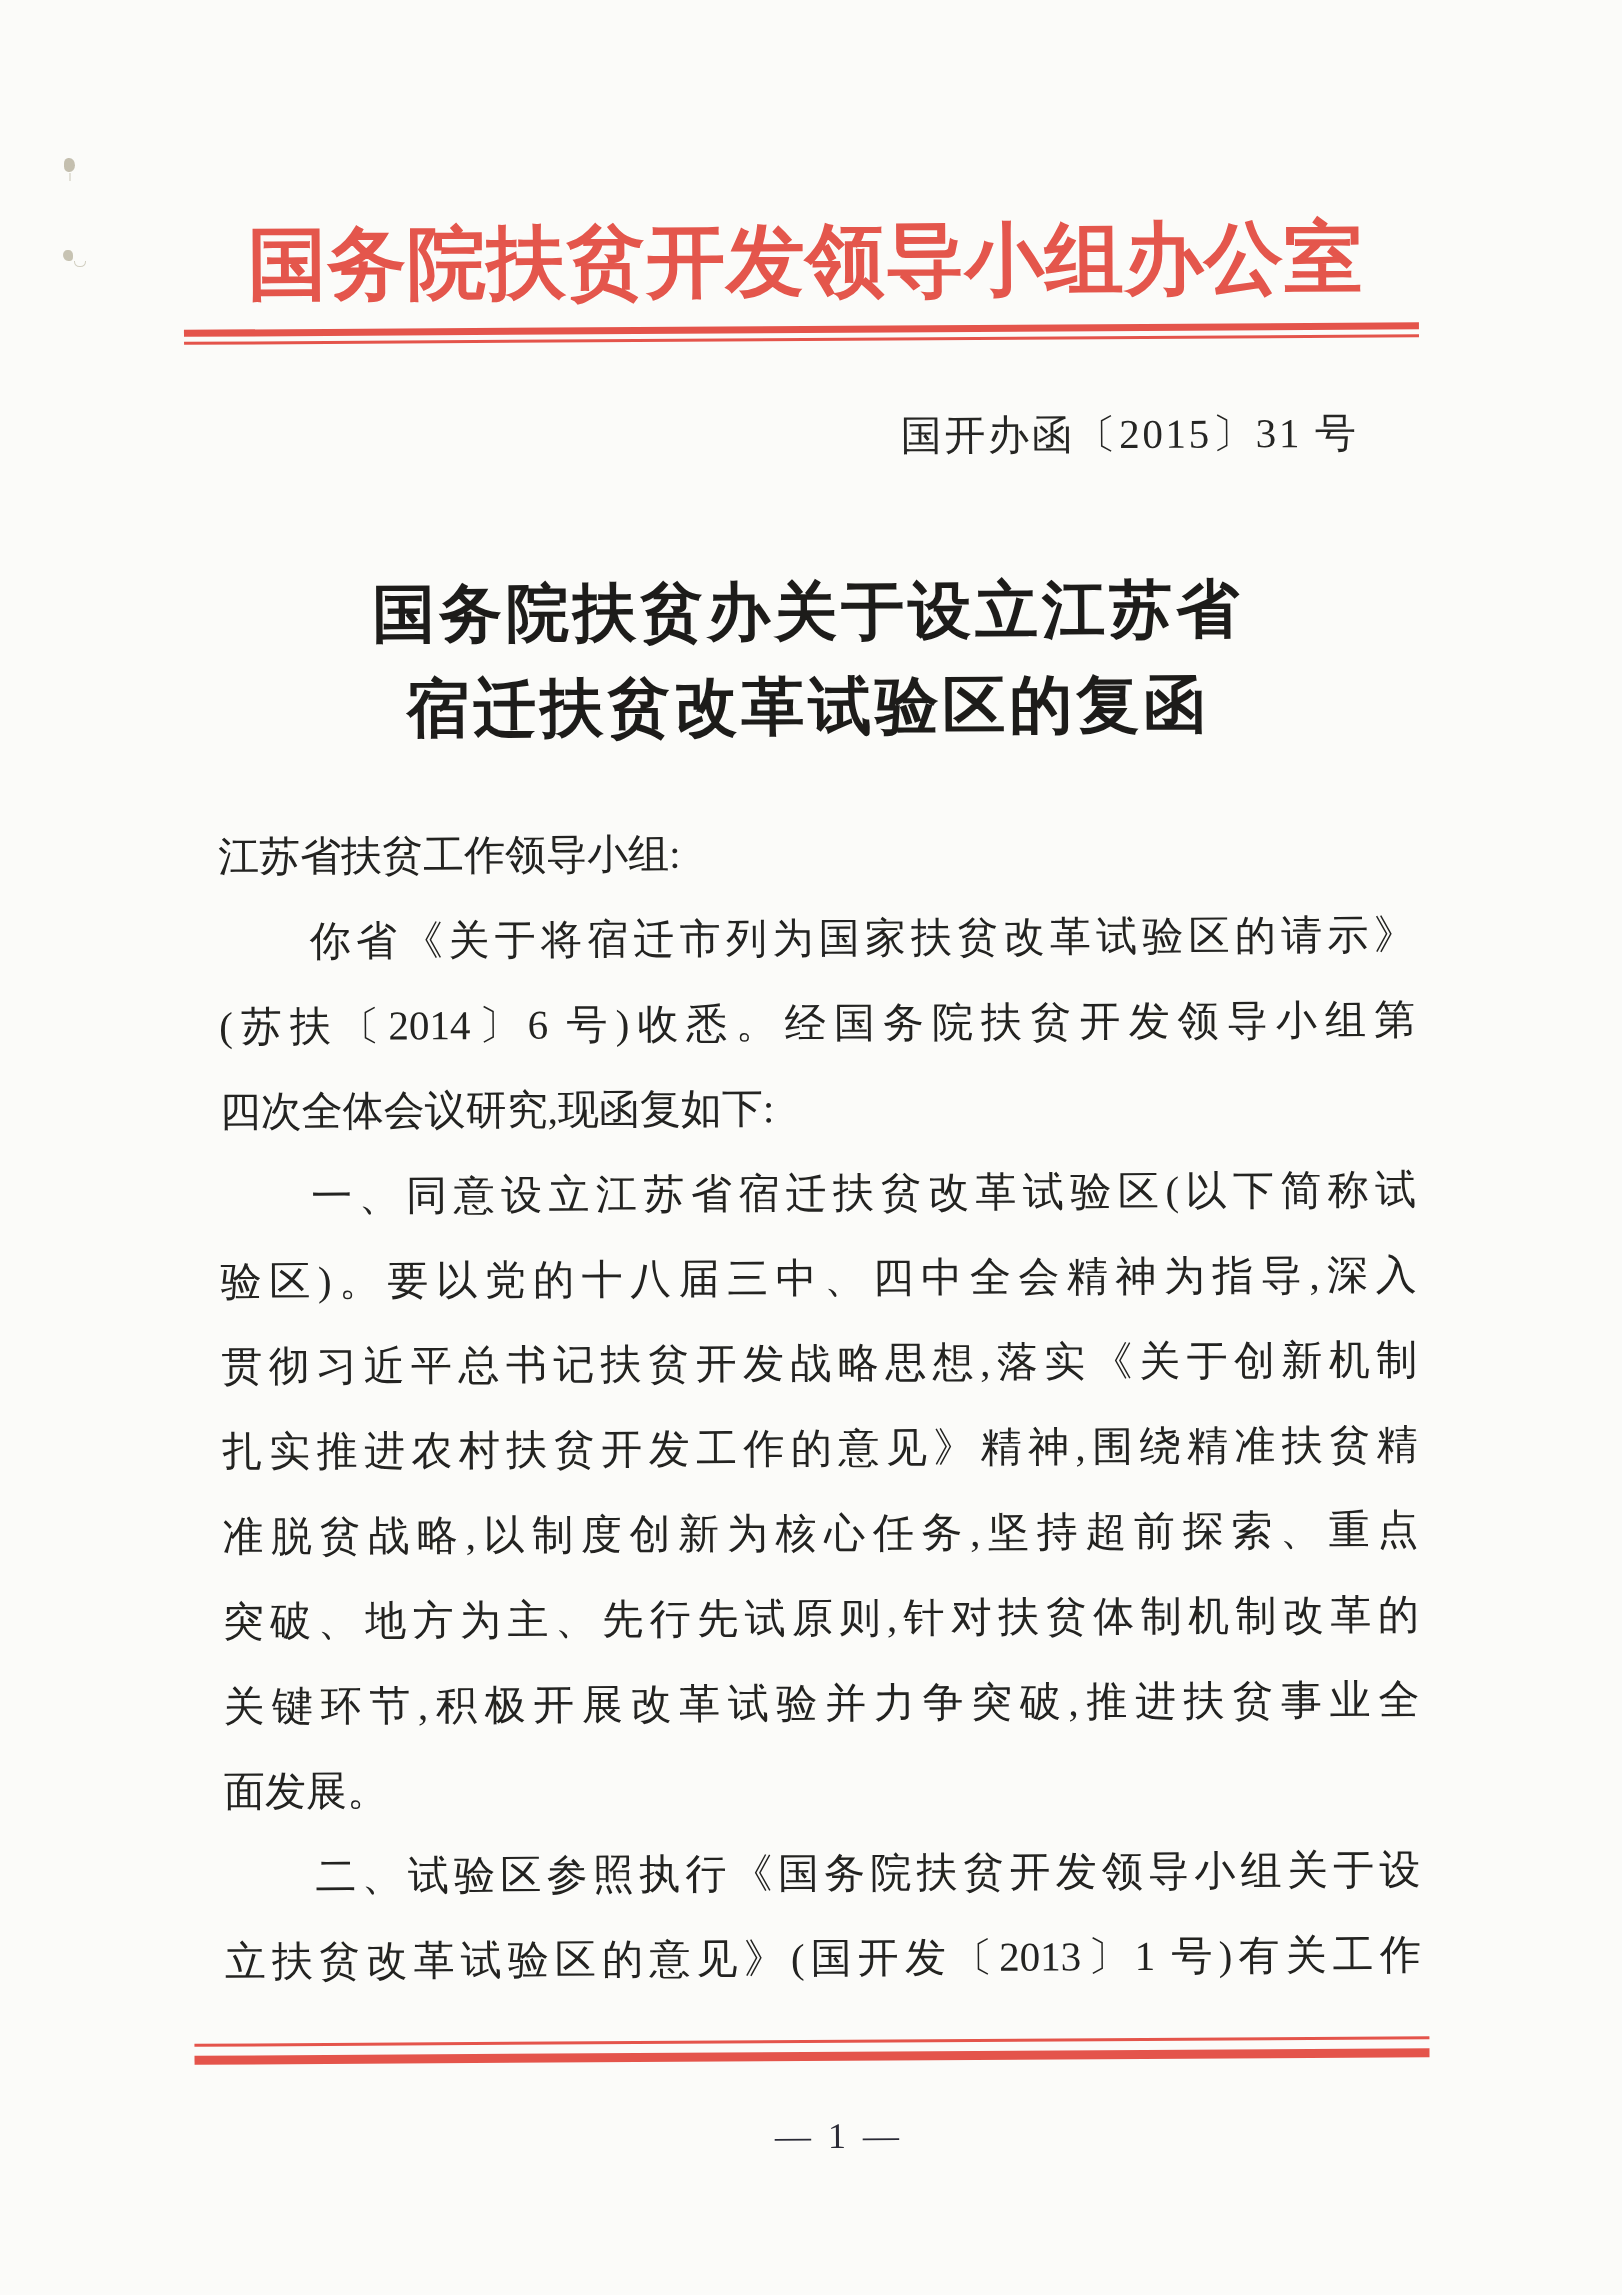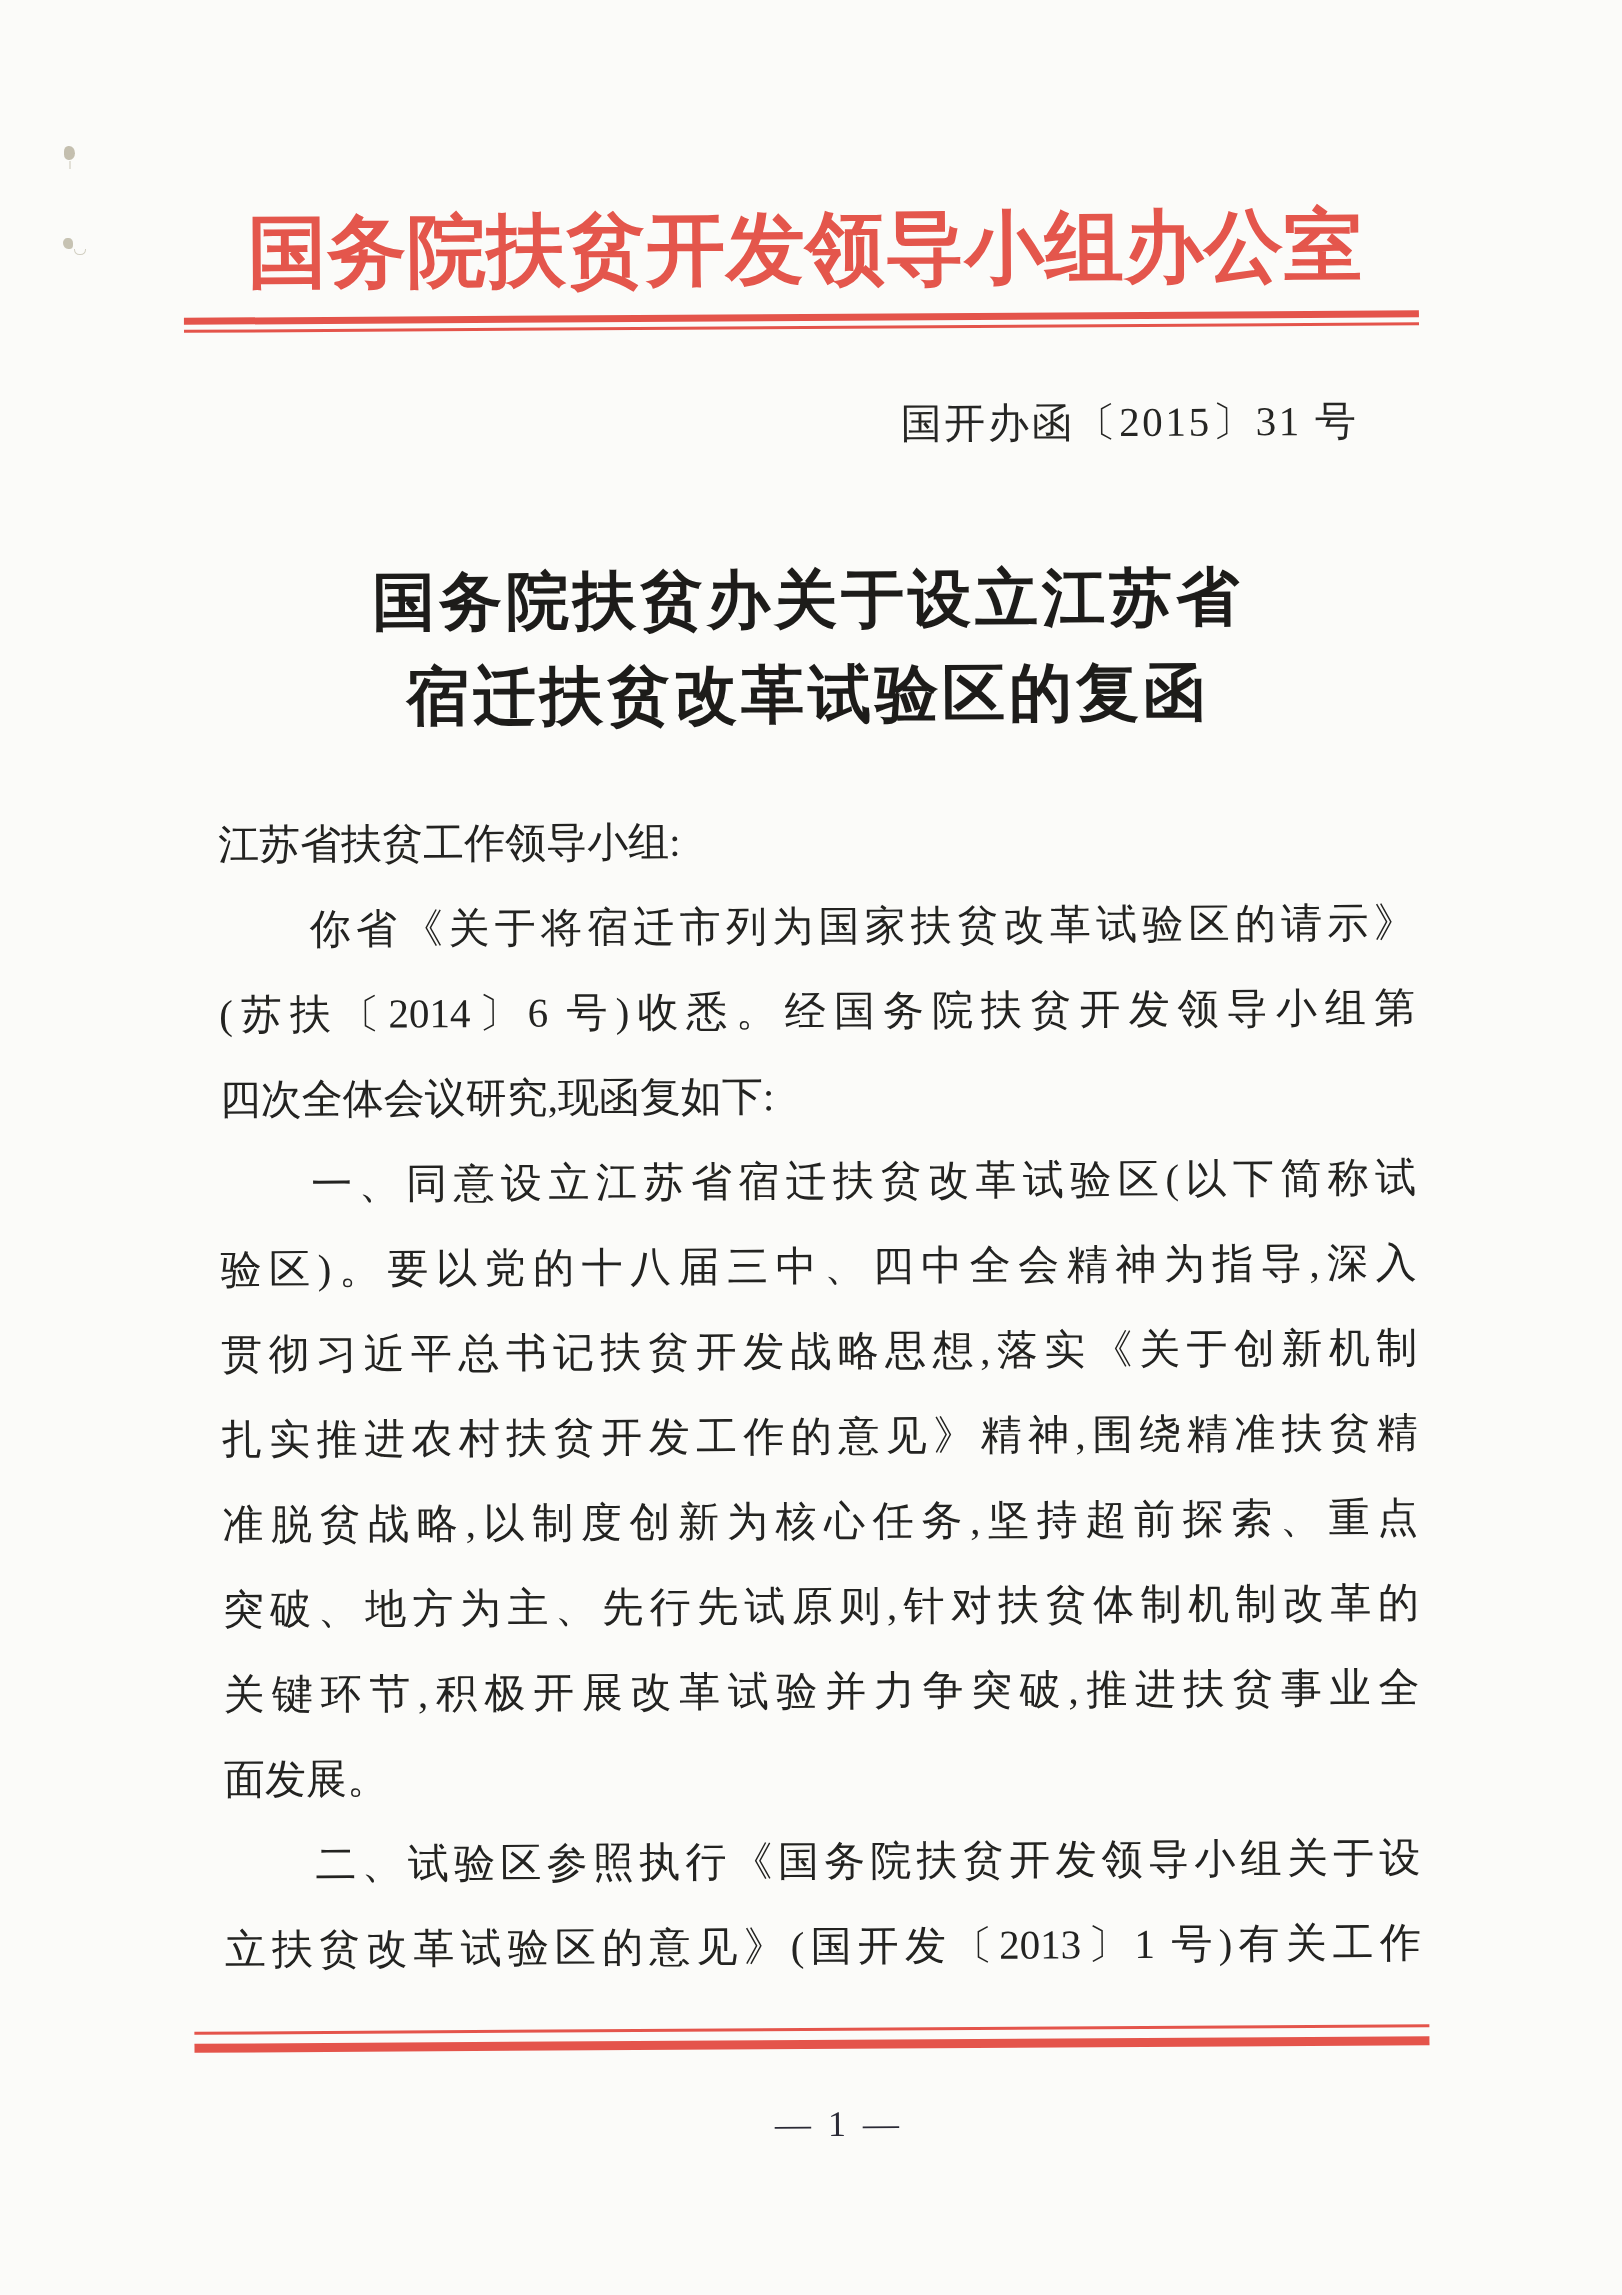--- a/index.html
+++ b/index.html
@@ -3,21 +3,21 @@
 <meta charset="utf-8">
 <style>
   html,body{margin:0;padding:0;}
   body{
     width:1622px;height:2295px;
     background:#fbfbf9;
     position:relative;
     overflow:hidden;
     font-family:"Liberation Serif","DejaVu Serif",serif;
   }
-  .sheet{position:absolute;inset:0;}
+  .sheet{position:absolute;inset:0;margin-top:12px;}
   
   .tilt{position:absolute;inset:0;transform:rotate(-0.35deg);transform-origin:50% 50%;}
 
   .letterhead{
     position:absolute;top:200px;left:0;width:100%;
     text-align:center;
     font-size:79px;line-height:100px;font-weight:bold;
     color:#e4564c;letter-spacing:0.7px;
   }
   .rule{position:absolute;left:189px;width:1235px;background:#e4544b;}

